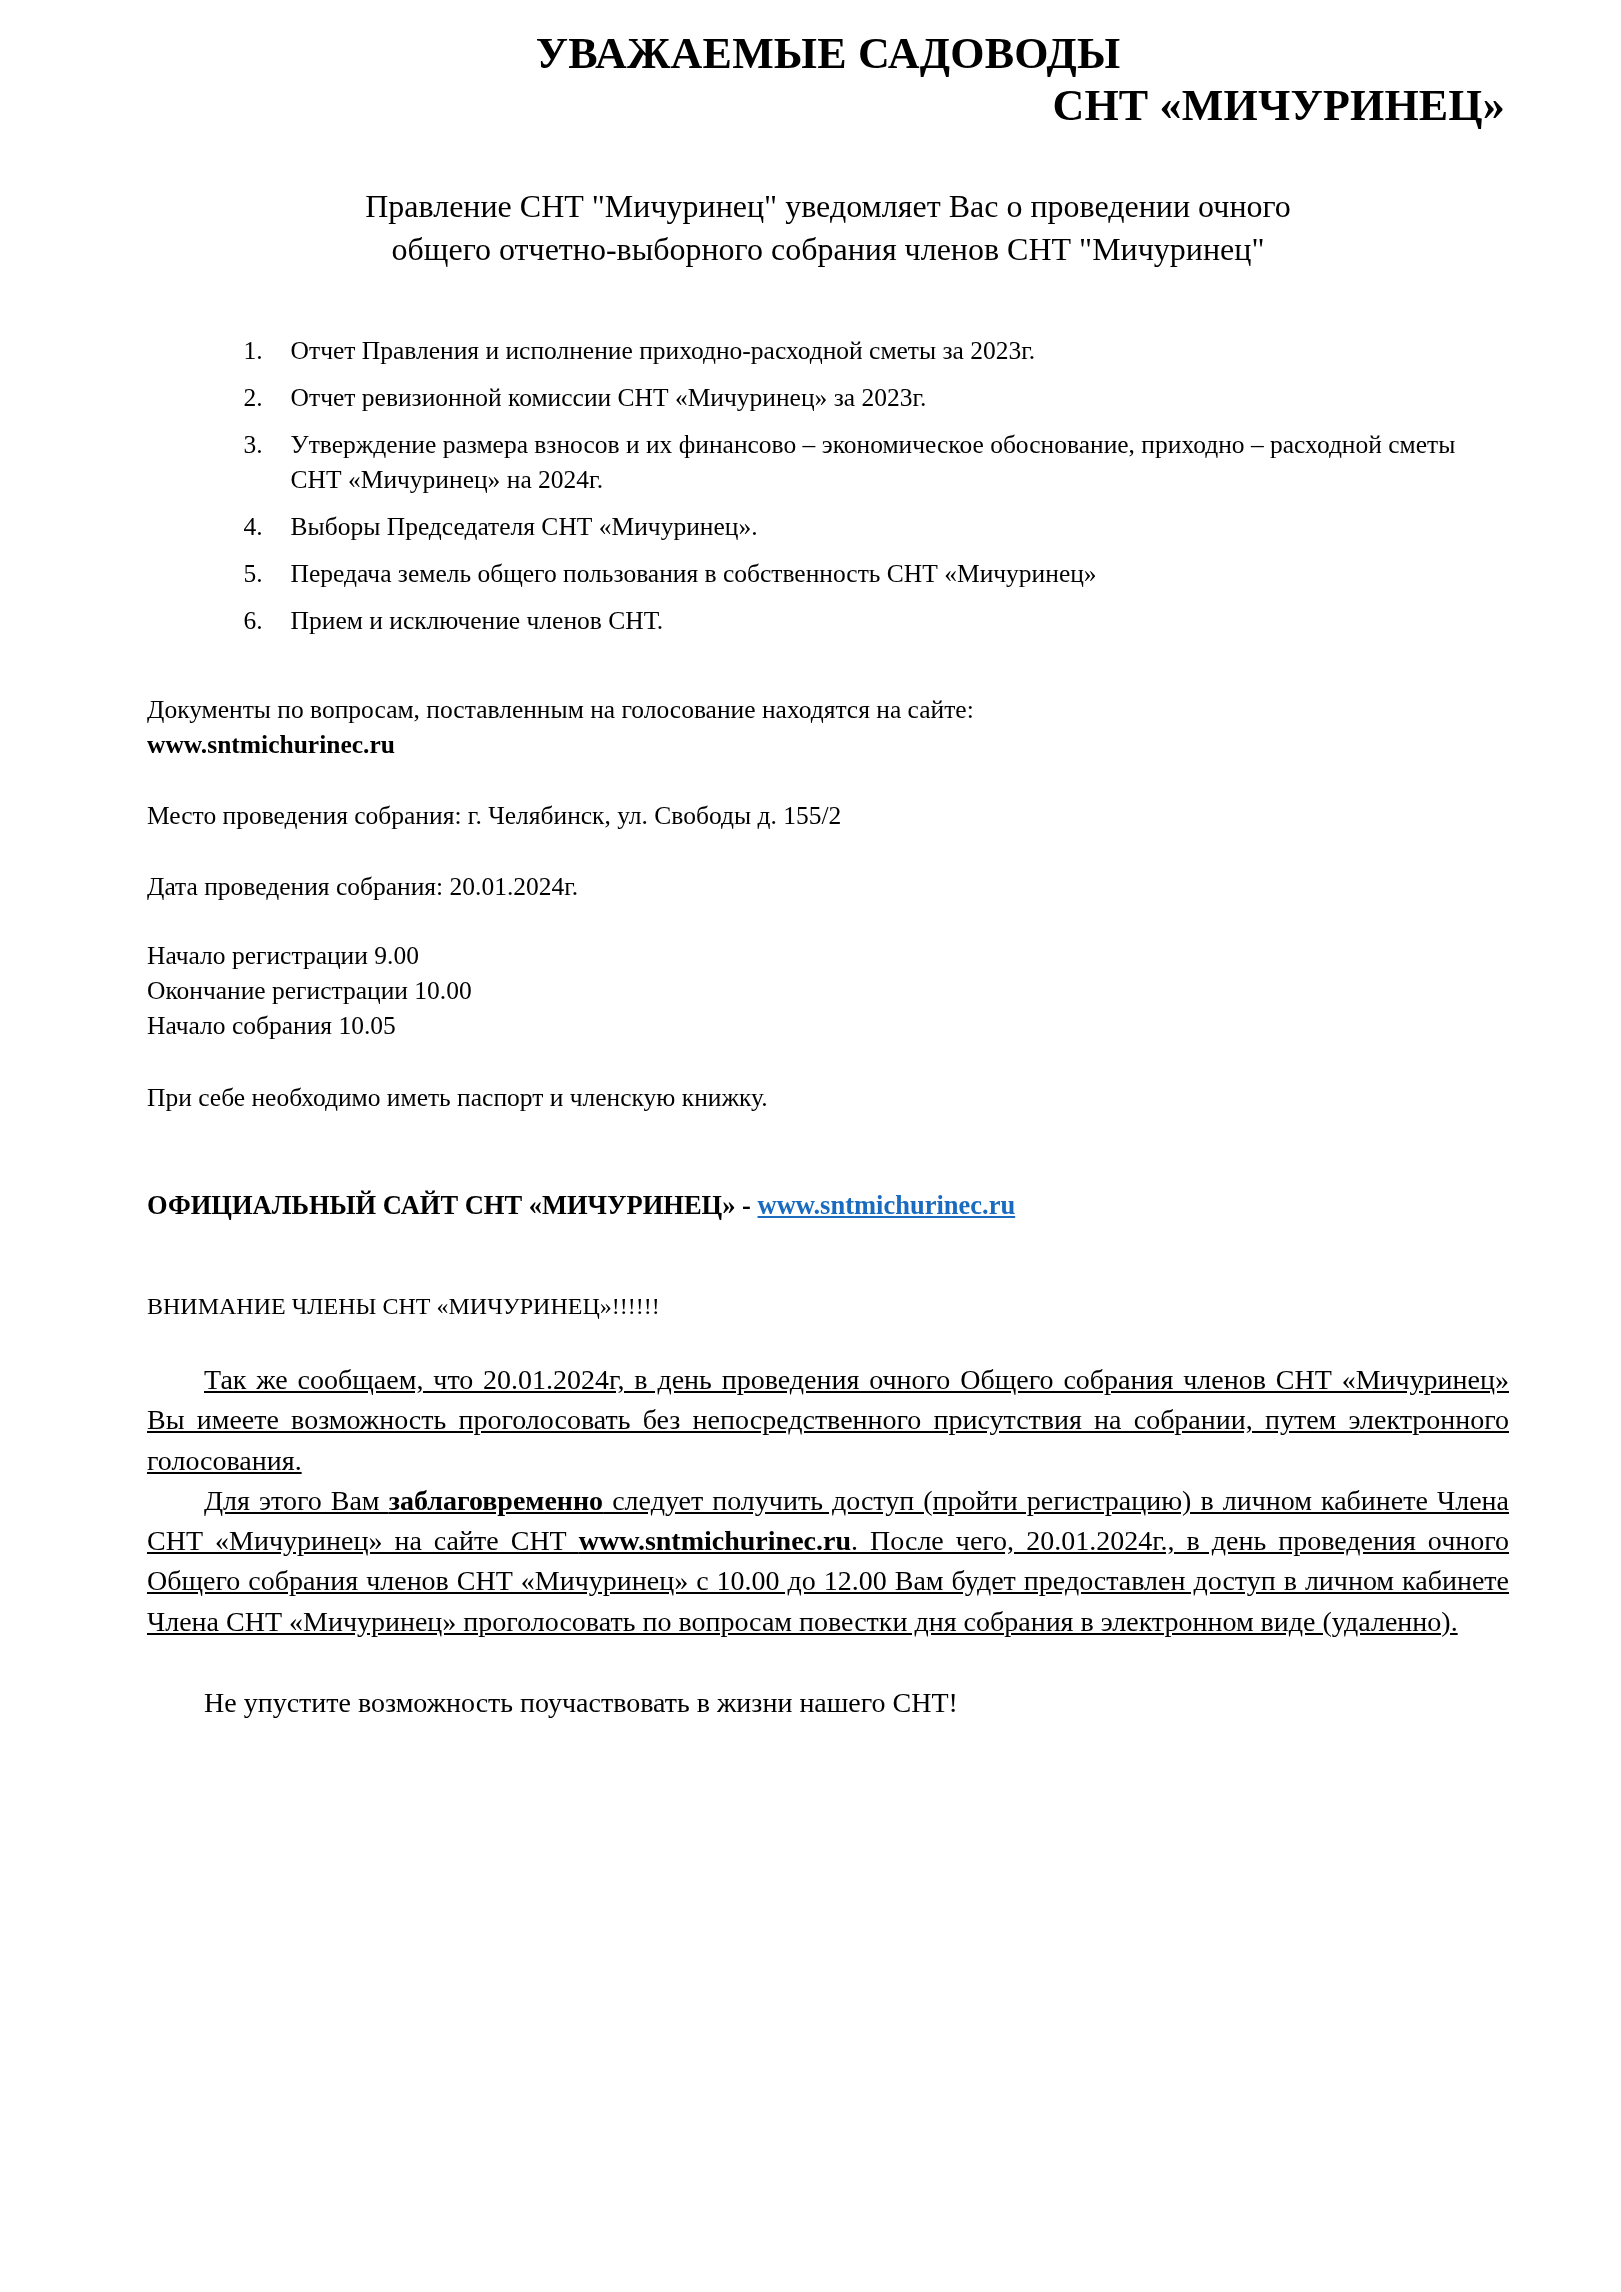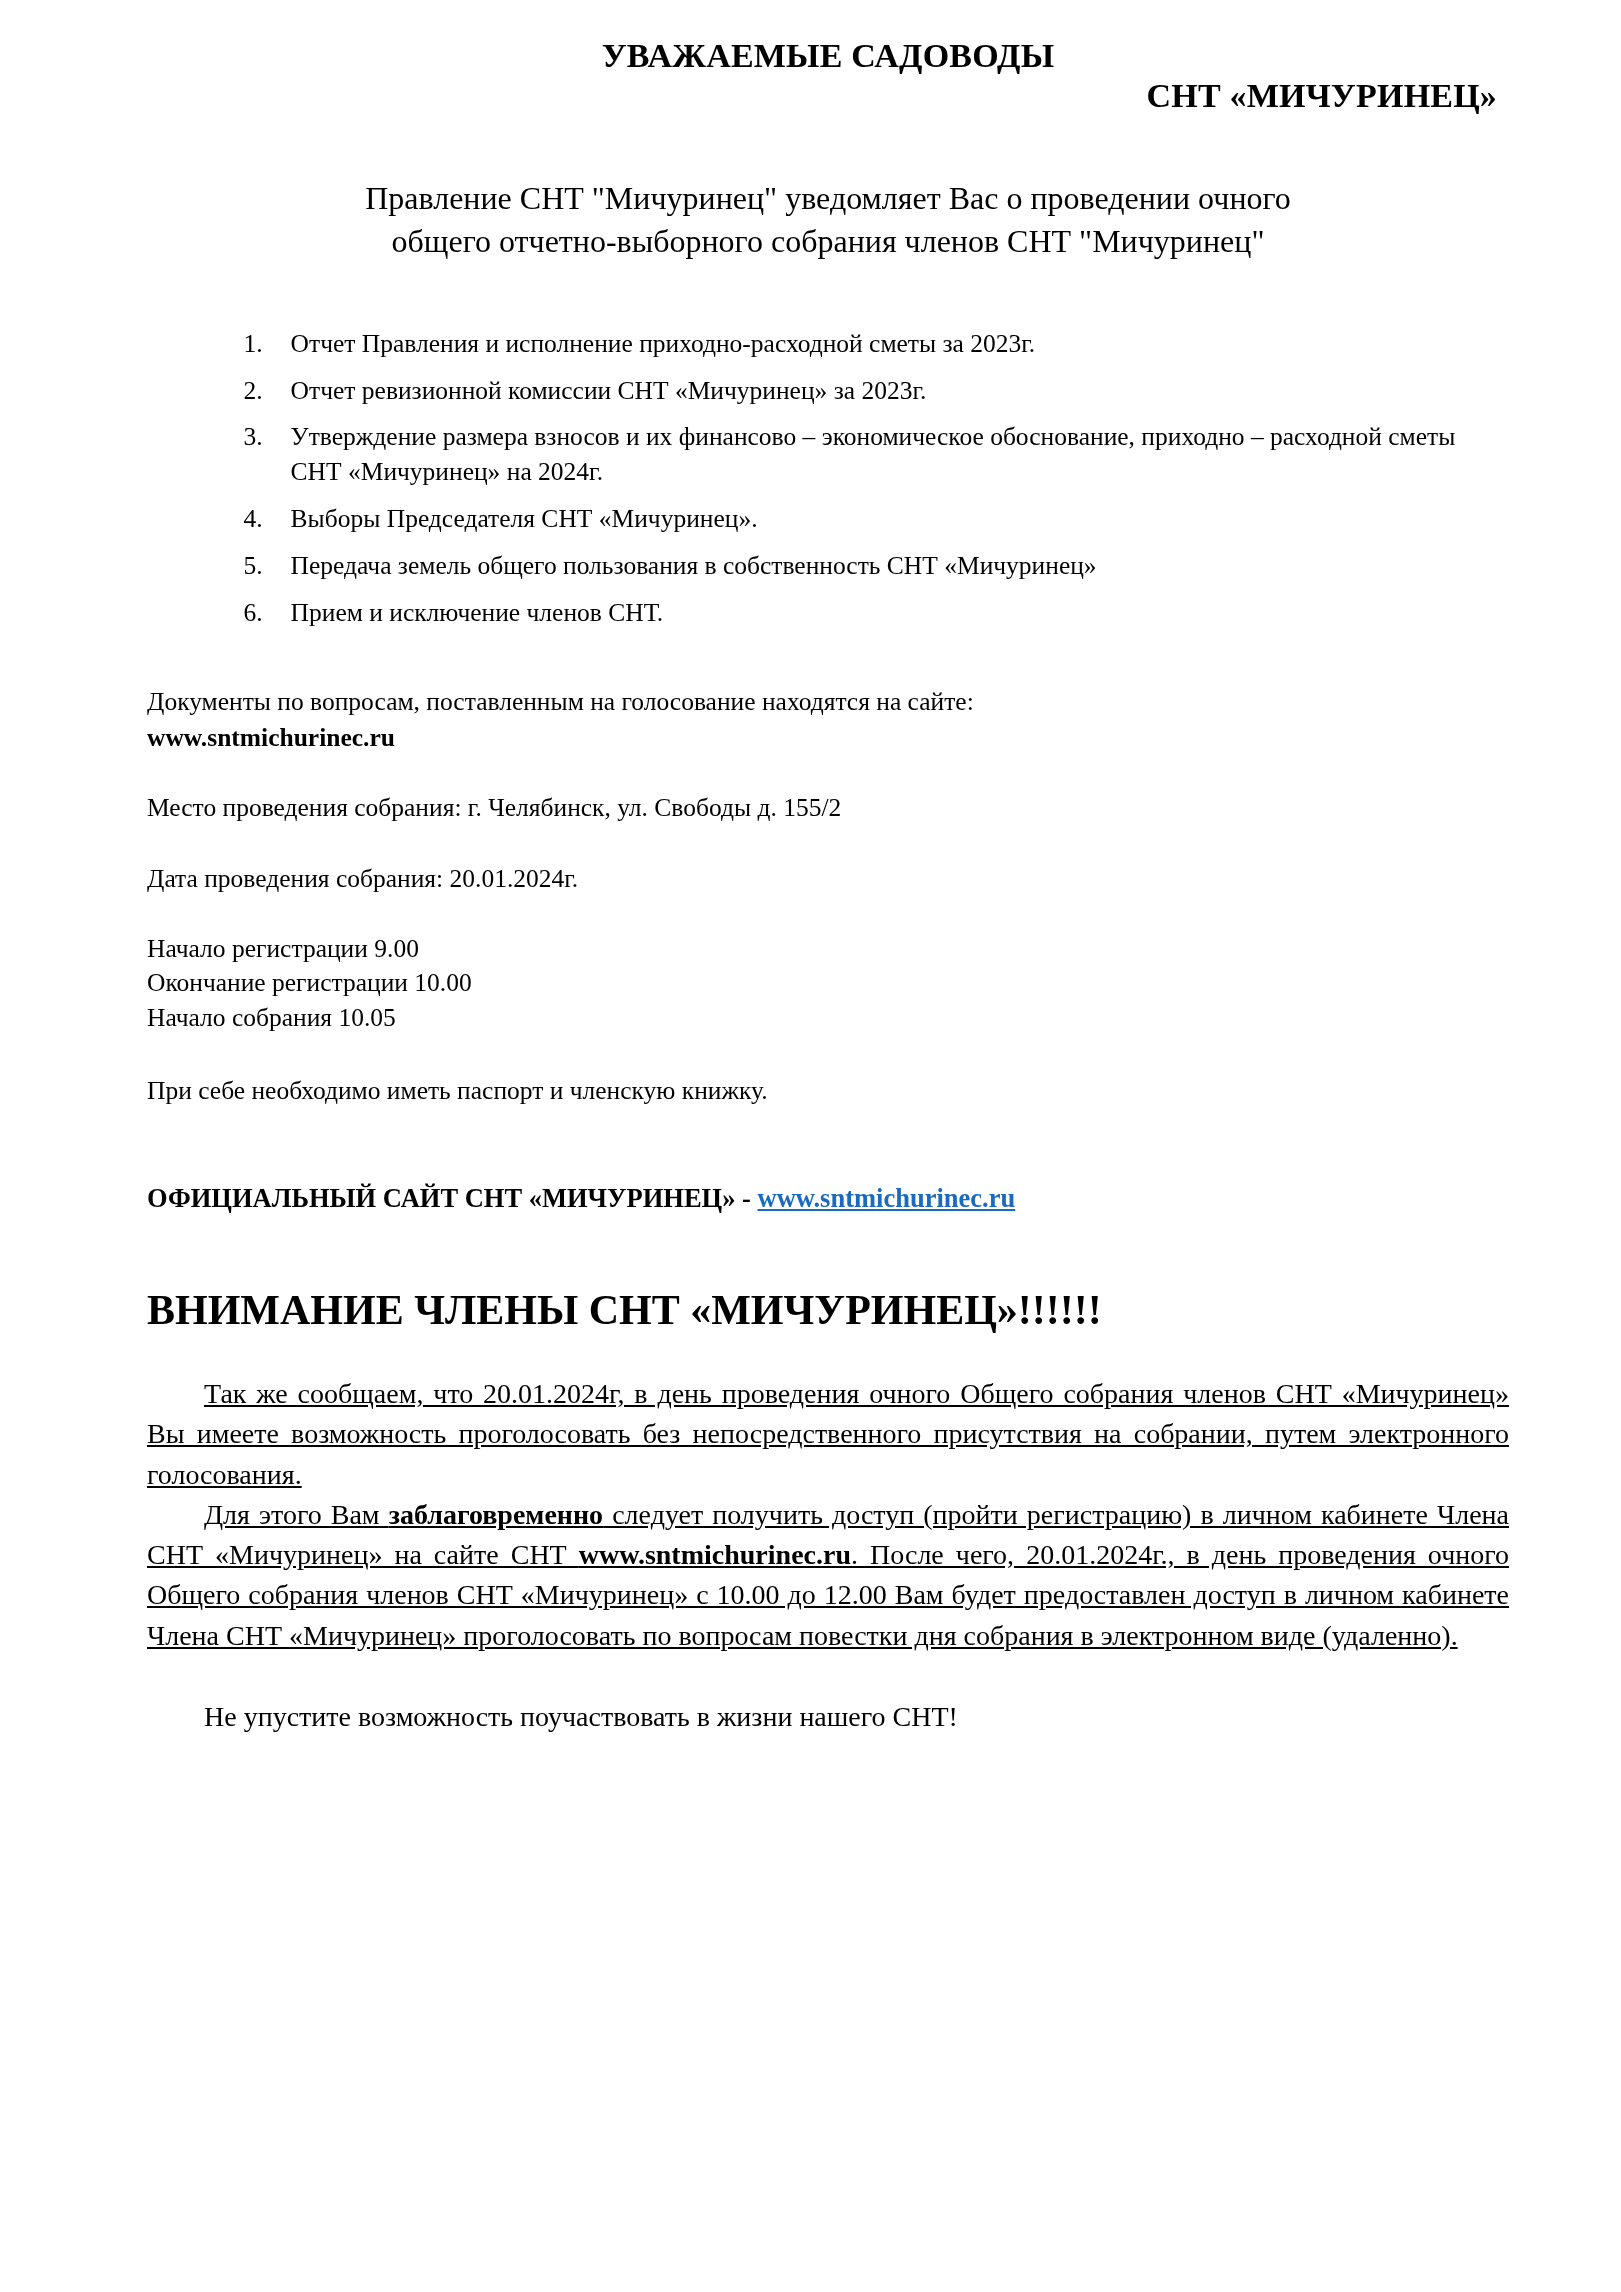--- a/index.html
+++ b/index.html
@@ -21,23 +21,23 @@
     position: absolute;
     left: 147px;
     top: 0;
     width: 1362px;
   }
 
   
   .doc-title {
     text-align: center;
     font-weight: bold;
-    font-size: 34px;
+    font-size: 44px;
     line-height: 1.18;
-    margin: 12px;
+    margin: 4px;
     padding-top: 24px;
     letter-spacing: 0.2px;
   }
   .doc-title .line2 { display: block; text-align: right; }
 
   
   .intro {
     text-align: center;
     font-size: 32px;
     line-height: 1.35;
@@ -98,22 +98,22 @@
   }
   .site-link {
     color: #1A6BBF;
     text-decoration: underline;
     font-weight: bold;
   }
 
   
   .attention {
     padding-top: 71px;
-    font-size: 42px;
-    font-weight: bold;
+    font-size: 24px;
+    font-weight: normal;
     line-height: 1.2;
   }
 
   
   .body-block {
     padding-top: 39px;
     font-size: 28px;
     line-height: 1.44;
     text-align: justify;
     text-align-last: left;

